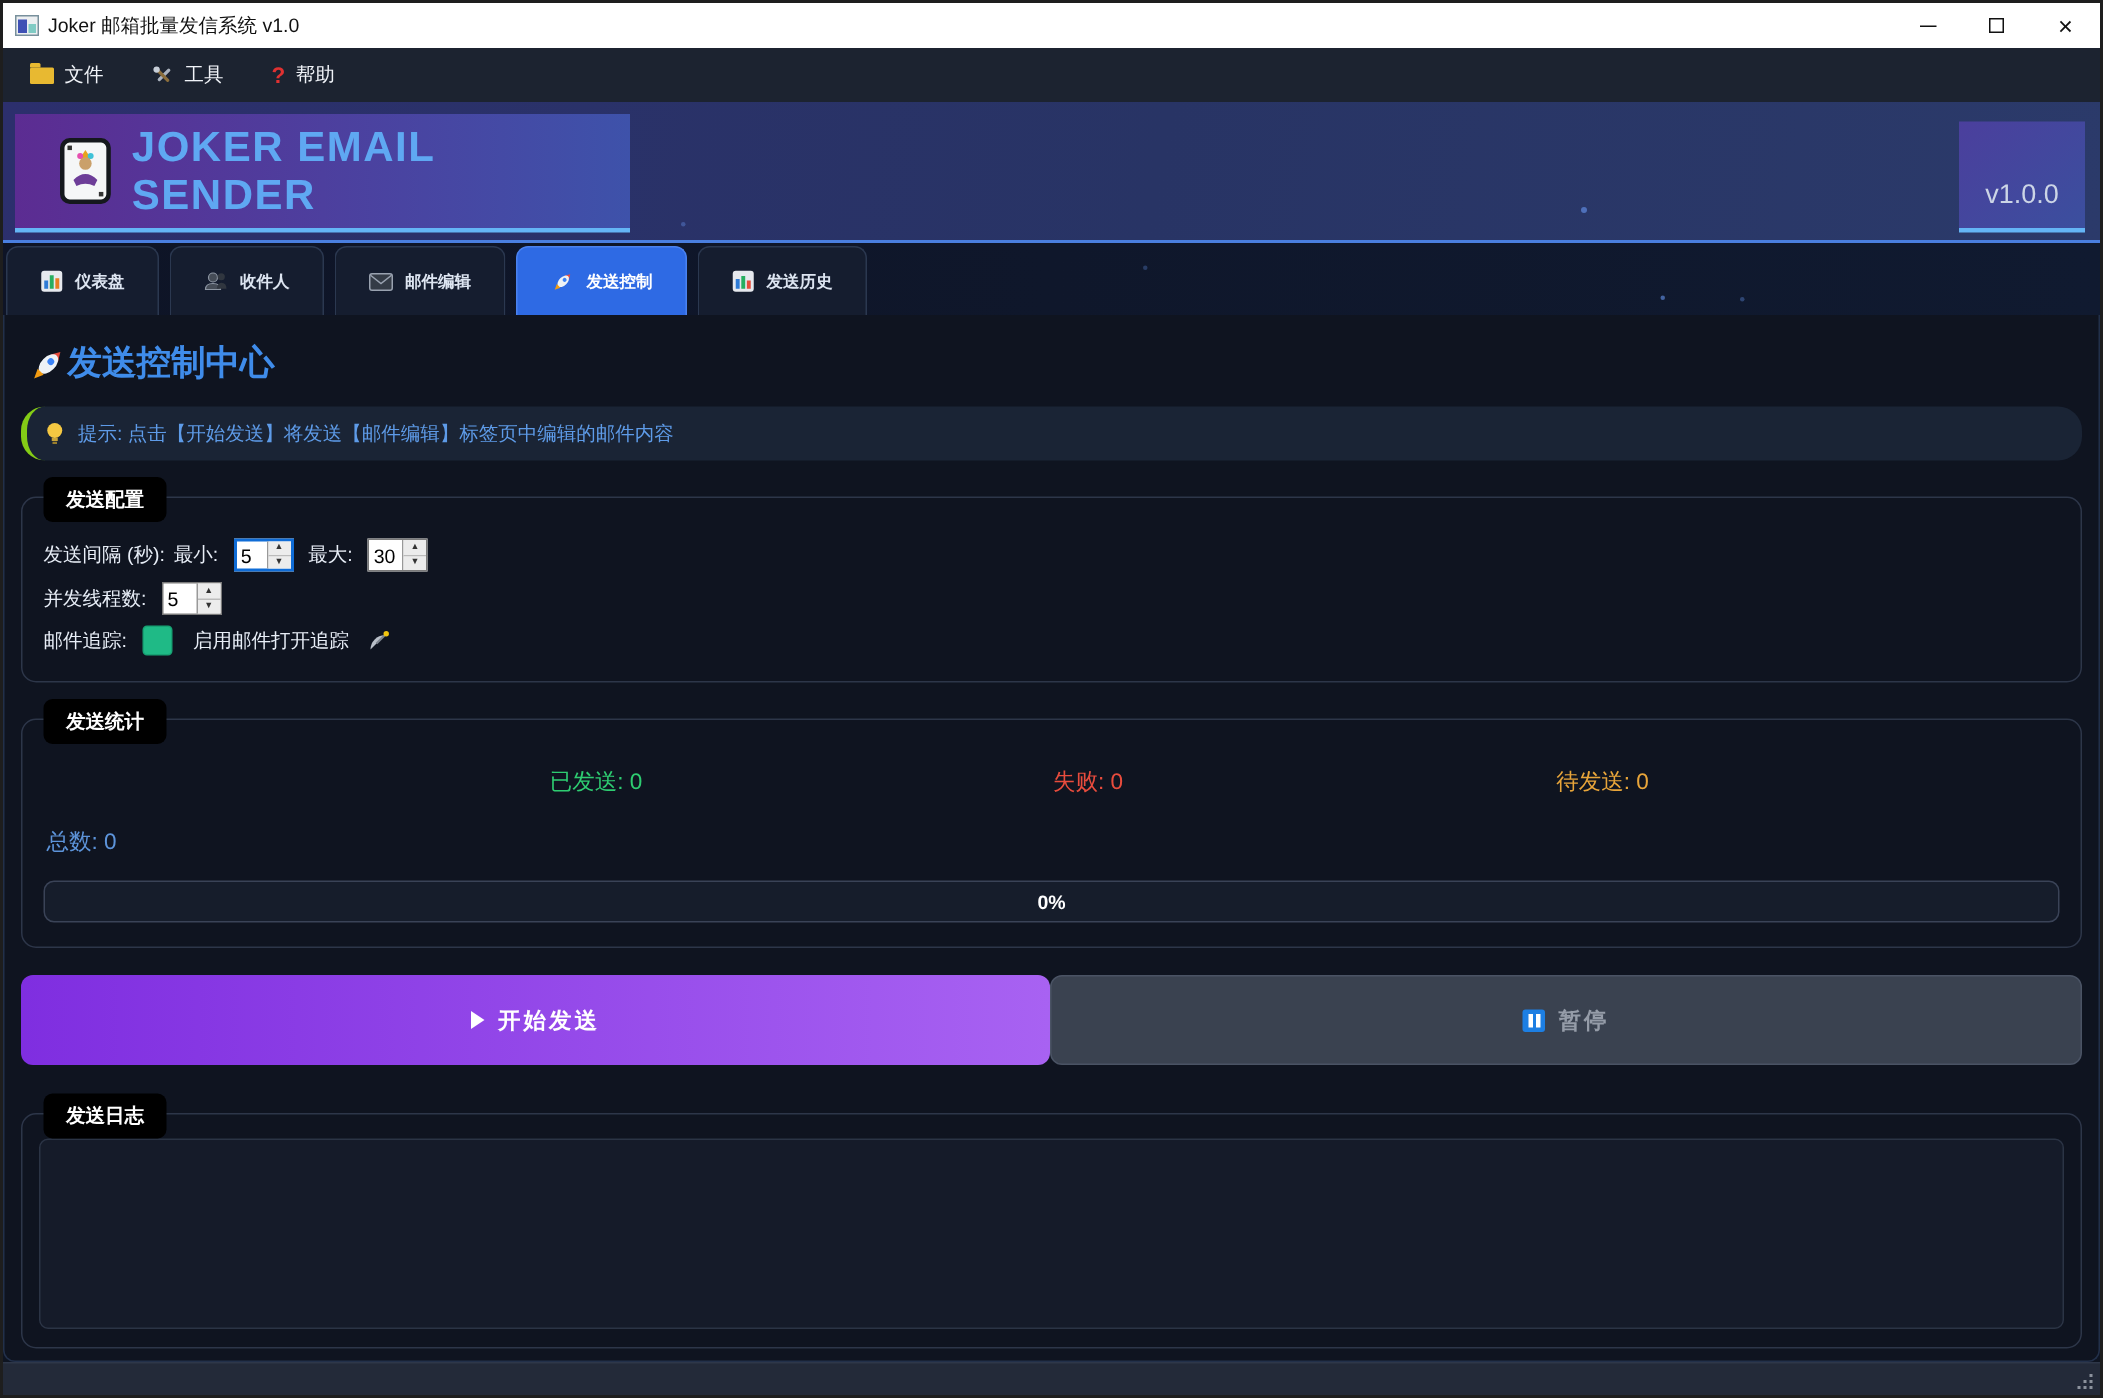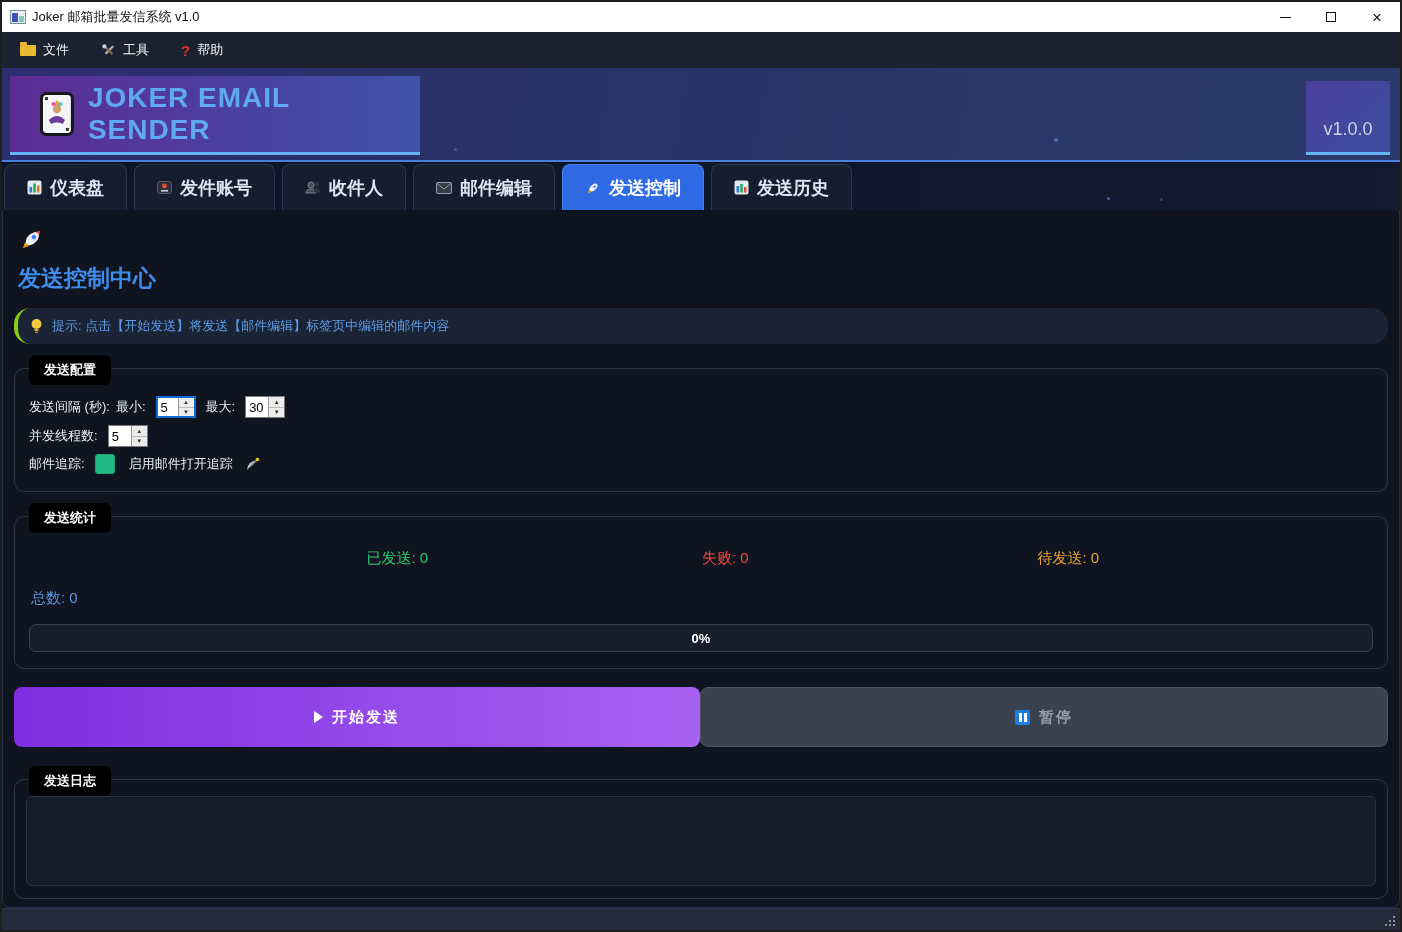--- a/index.html
+++ b/index.html
@@ -25,26 +25,26 @@
 
   
   .header { height:94px; position:relative; background:linear-gradient(100deg,#2c2f6d 0%,#283465 55%,#2b3a6a 100%); border-bottom:2px solid #4a7fe0; flex:0 0 auto; }
   .banner { position:absolute; left:8px; top:8px; width:410px; height:79px; background:linear-gradient(90deg,#5c2c92,#3e52aa); border-bottom:3px solid #64b5f6; display:flex; align-items:center; gap:14px; padding-left:30px; }
   .banner-title { font-size:28px; font-weight:800; color:#5fa8f2; letter-spacing:1px; }
   .version-box { position:absolute; right:10px; top:13px; width:84px; height:74px; background:linear-gradient(135deg,#4b3f9d,#3b4f9e); border-bottom:3px solid #64b5f6; display:flex; align-items:center; justify-content:center; color:#ccd5e6; font-size:18px; padding-top:26px; }
   .dot { position:absolute; border-radius:50%; background:rgba(110,160,255,0.55); }
 
   
   .tabbar { height:48px; background:linear-gradient(90deg,#0e1426,#101a30); display:flex; align-items:flex-end; padding-left:2px; position:relative; flex:0 0 auto; }
-  .tab { height:46px; display:flex; align-items:center; gap:8px; padding:0 22px; margin-right:7px; background:#151d2f; border:1px solid #2b3850; border-bottom:none; border-radius:8px 8px 0 0; color:#dde5f1; font-size:18px; font-weight:600; cursor:default; }
+  .tab { height:46px; display:flex; align-items:center; gap:8px; padding:0 22px; margin-right:7px; background:#151d2f; border:1px solid #2b3850; border-bottom:none; border-radius:8px 8px 0 0; color:#dde5f1; font-size:11px; font-weight:600; cursor:default; }
   .tab.active { background:#2e6ae4; border-color:#4a82f0; color:#ffffff; }
 
   
   .main { flex:1 1 auto; background:#0f1420; border:1px solid #22304a; border-top:none; border-radius:0 0 8px 8px; padding:10px 11px 8px; display:flex; flex-direction:column; overflow:hidden; }
-  .page-title-row { display:flex; align-items:flex-start; gap:10px; margin:6px 0 14px 4px;flex-direction:column; }
+  .page-title-row { display:flex; align-items:flex-end; margin:6px 0 14px 4px; }
   .page-title { font-size:23px; font-weight:bold; color:#3f8cea; }
   .tip-bar { height:36px; background:#1a2435; border-left:4px solid #84cc16; border-radius:16px; display:flex; align-items:center; gap:9px; padding:0 12px; color:#5e9be8; font-size:13px; flex:0 0 auto; }
 
   .groupbox { border:1px solid #2d3649; border-radius:10px; position:relative; margin-top:24px; padding:20px 14px 10px; flex:0 0 auto; }
   .badge { position:absolute; top:-14px; left:14px; background:#000000; color:#fff; font-size:13px; font-weight:bold; padding:6px 15px; border-radius:6px; }
 
   .cfg-row { display:flex; align-items:center; gap:6px; color:#e8eef7; font-size:13px; margin:7px 0; }
   .spinbox { display:inline-flex; width:40px; height:22px; background:#ffffff; border:1px solid #7a7a7a; margin:0 4px; }
   .spinbox.focused { border:2px solid #0f6cd6; }
   .spin-input { flex:1; min-width:0; border:none; outline:none; font-size:13px; padding:0 3px; color:#000; background:transparent; font-family:"Liberation Sans",sans-serif; }
@@ -146,28 +146,20 @@
 
   <div class="tabbar">
     <div class="tab">
       <svg width="15" height="15" viewBox="0 0 15 15">
         <rect x="0.5" y="0.5" width="14" height="14" rx="2" fill="#e6e9ee"></rect>
         <rect x="2.5" y="7" width="2.6" height="5.5" fill="#2e7bd6"></rect>
         <rect x="6.2" y="3.5" width="2.6" height="9" fill="#27ae60"></rect>
         <rect x="9.9" y="5.5" width="2.6" height="7" fill="#e67e22"></rect>
       </svg>
       <span>仪表盘</span>
-    </div>
-    <div class="tab">
-      <svg width="15" height="15" viewBox="0 0 15 15">
-        <rect x="0.5" y="1.5" width="14" height="12" rx="2.5" fill="#2b313c" stroke="#555d6b"></rect>
-        <circle cx="7.5" cy="6" r="2.4" fill="#e74c3c"></circle>
-        <rect x="4" y="10" width="7" height="1.6" fill="#cfd5de"></rect>
-      </svg>
-      <span>发件账号</span>
     </div>
     <div class="tab">
       <svg width="16" height="15" viewBox="0 0 16 15">
         <circle cx="6" cy="5" r="3" fill="#454c57" stroke="#8d96a3" stroke-width="0.8"></circle>
         <path d="M1 13 Q1 9 6 9 Q11 9 11 13 Z" fill="#454c57" stroke="#8d96a3" stroke-width="0.8"></path>
         <circle cx="11.5" cy="4.5" r="2.4" fill="#30363f"></circle>
         <path d="M8.5 12.5 Q9 8.5 11.5 8.5 Q15 8.5 15 12.5 Z" fill="#30363f"></path>
       </svg>
       <span>收件人</span>
     </div>

